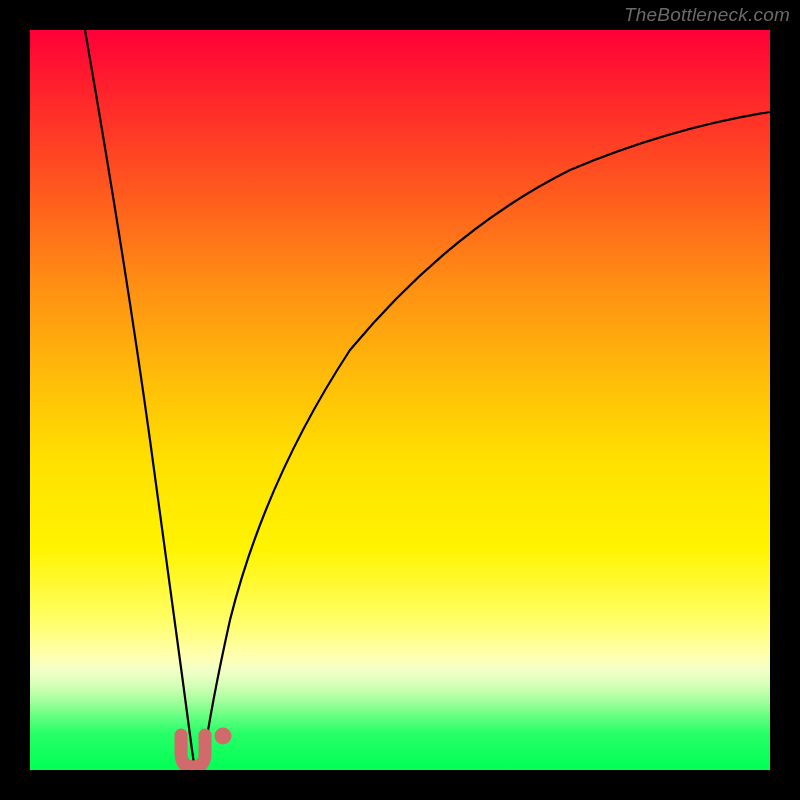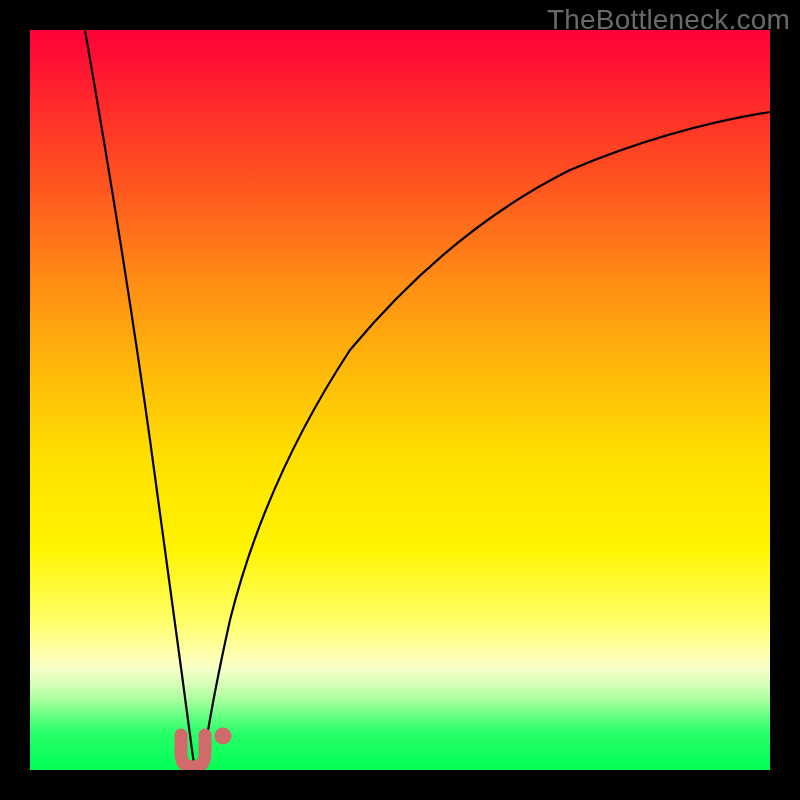--- a/index.html
+++ b/index.html
@@ -44,24 +44,25 @@
       #6cff84 92.5%,
       #28ff68 95%,
       #00ff55 100%
     );
   }
   .watermark {
     position: absolute;
     top: 4px;
     right: 10px;
     color: #6a6a6a;
-    font-size: 28px;
+    font-size: 19px;
     font-weight: 500;
     letter-spacing: 0.2px;
     user-select: none;
+    font-style: italic;
   }
   svg.curves {
     position: absolute;
     inset: 0;
   }
 </style>
 </head>
 <body>
 
 <div class="frame">

